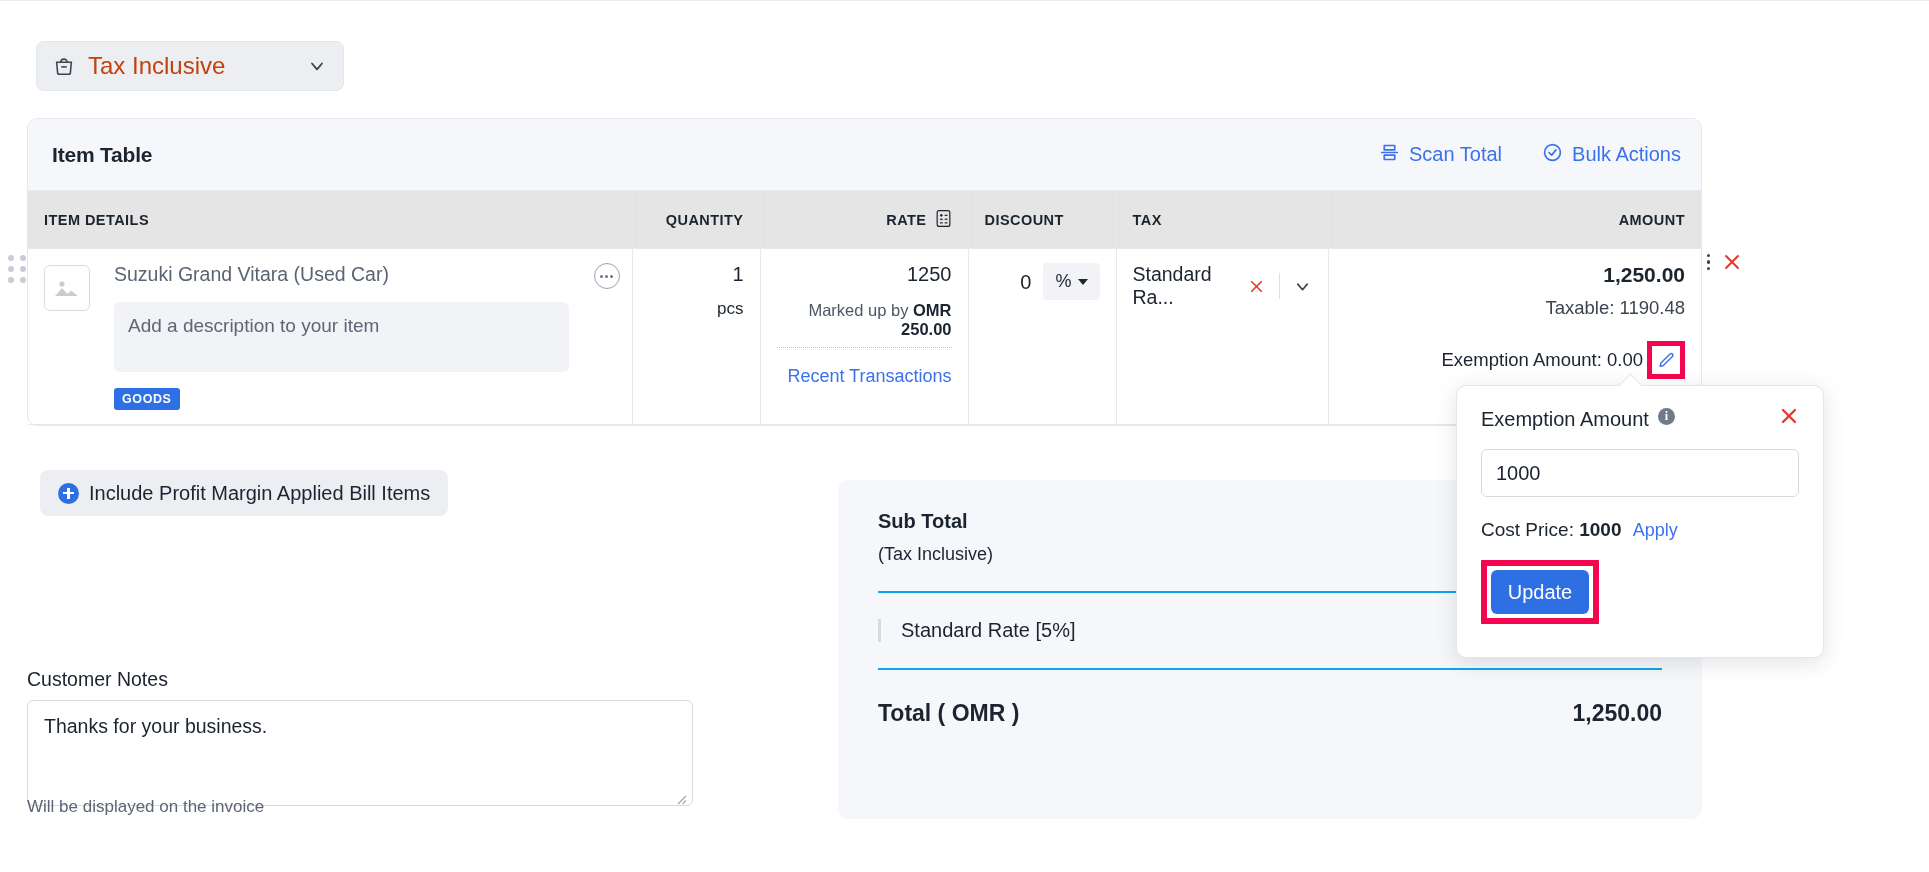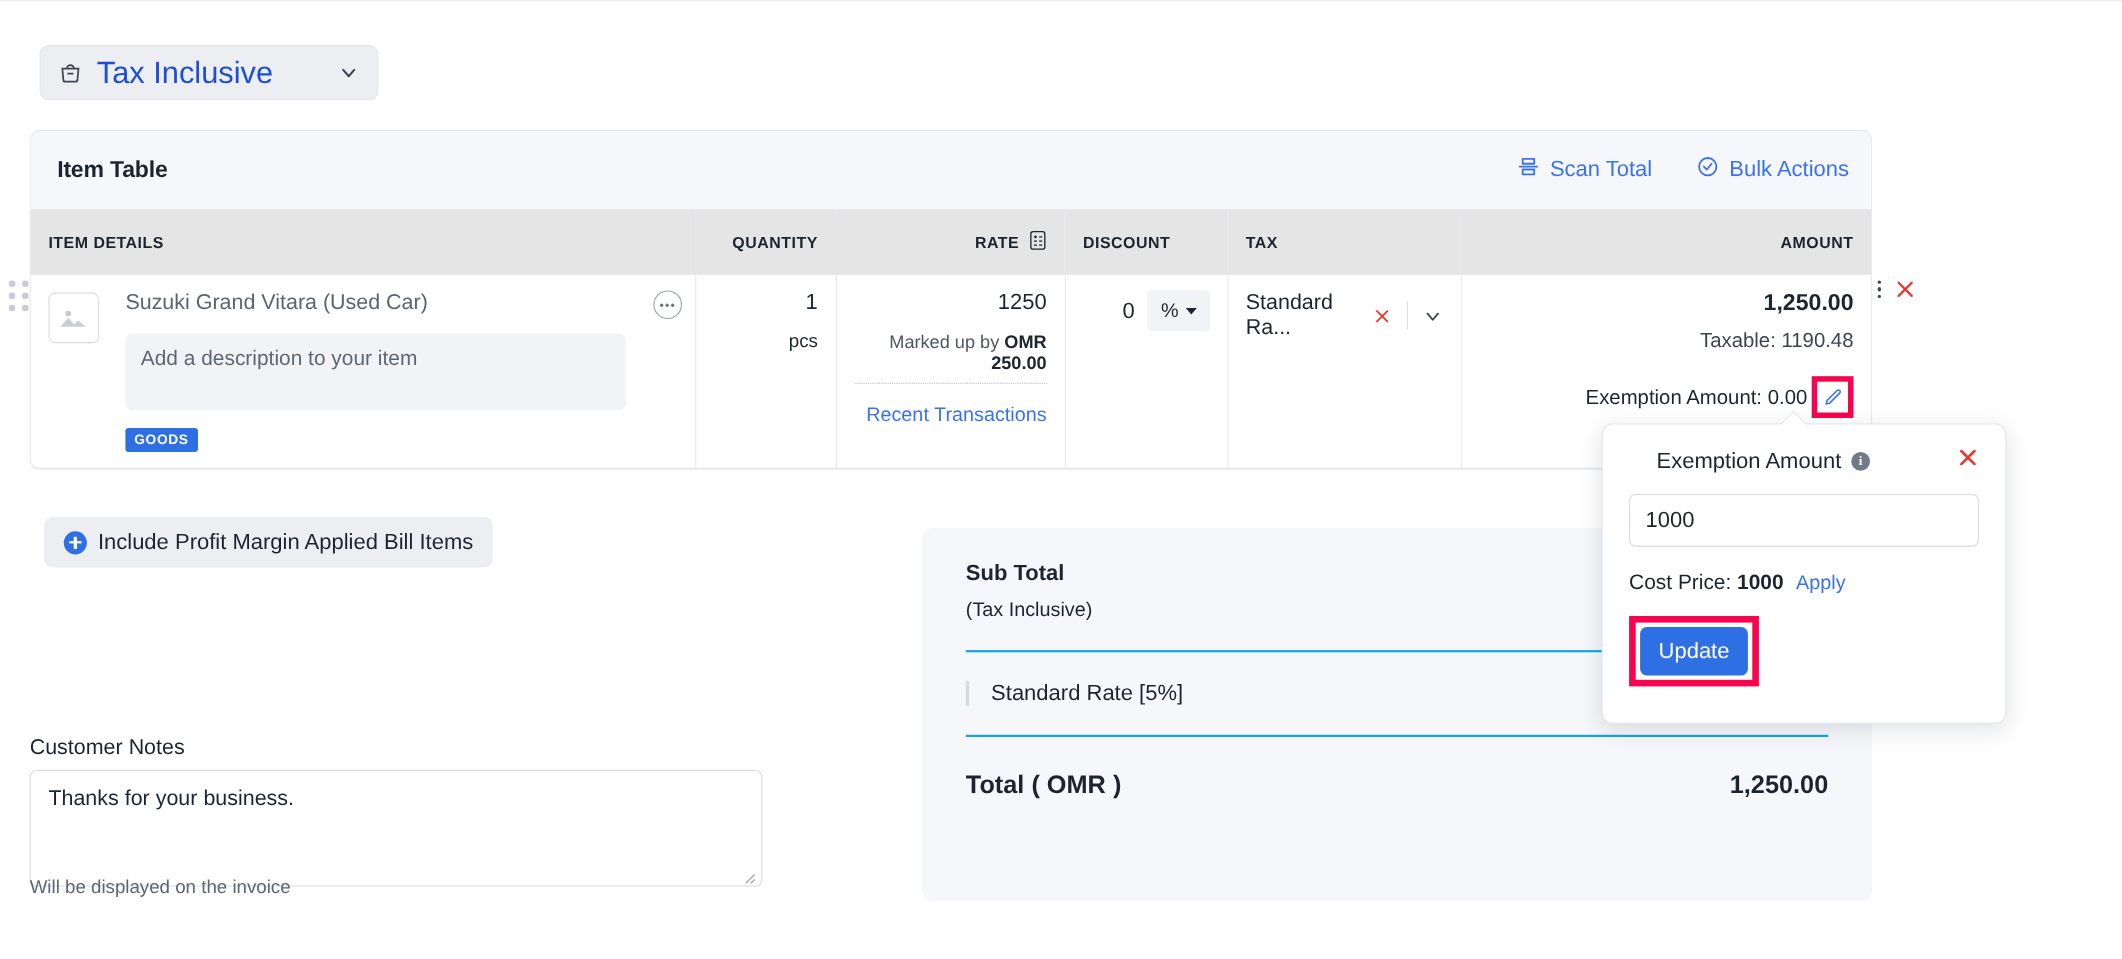--- a/index.html
+++ b/index.html
@@ -26,21 +26,21 @@
     width: 308px; height: 50px;
     background: #eceef2;
     border: 1px solid #e3e6eb;
     border-radius: 8px;
     display: flex; align-items: center;
     padding: 0 16px;
     cursor: pointer;
   }
   .tax-select .bag { margin-right: 13px; display: flex; }
   .tax-select .lbl {
-    font-size: 28px; color: #1d4ed8; flex: 1;
+    font-size: 24px; color: #c2410c; flex: 1;
   }
   .tax-select .chev { display: flex; }
 
   
   .item-card {
     position: absolute; left: 27px; top: 118px;
     width: 1675px;
     border: 1px solid #e6e8ed;
     border-radius: 10px;
     background: #fff;
@@ -266,21 +266,21 @@
     padding: 22px 24px 0 24px;
     z-index: 40;
   }
   .popover::before {
     content: ""; position: absolute; top: -9px; left: 165px;
     width: 16px; height: 16px; background: #fff;
     border-left: 1px solid #e2e5ea; border-top: 1px solid #e2e5ea;
     transform: rotate(45deg);
   }
   .pop-close { position: absolute; right: 22px; top: 18px; cursor: pointer; display:flex; }
-  .pop-title { font-size: 20px; color: #1b242f; display: flex; align-items: center; gap: 9px; margin-left: 25px; }
+  .pop-title { font-size: 20px; color: #1b242f; display: flex; align-items: flex-start; gap: 9px; }
   .info-dot {
     width: 17px; height: 17px; border-radius: 50%; background: #707a88;
     color: #fff; font-size: 12px; font-weight: bold;
     display: flex; align-items: center; justify-content: center;
     font-family: "Liberation Serif", serif;
   }
   .pop-input {
     margin-top: 18px; width: 100%; height: 48px;
     border: 1px solid #d7dae1; border-radius: 6px;
     display: flex; align-items: center; padding: 0 14px;

